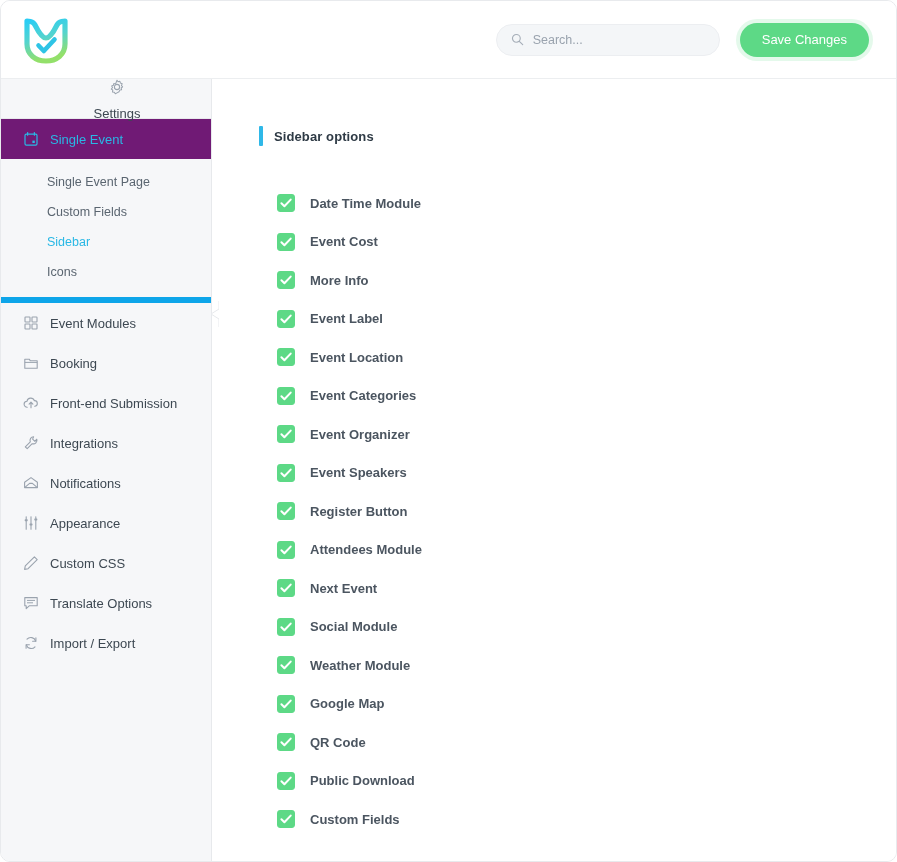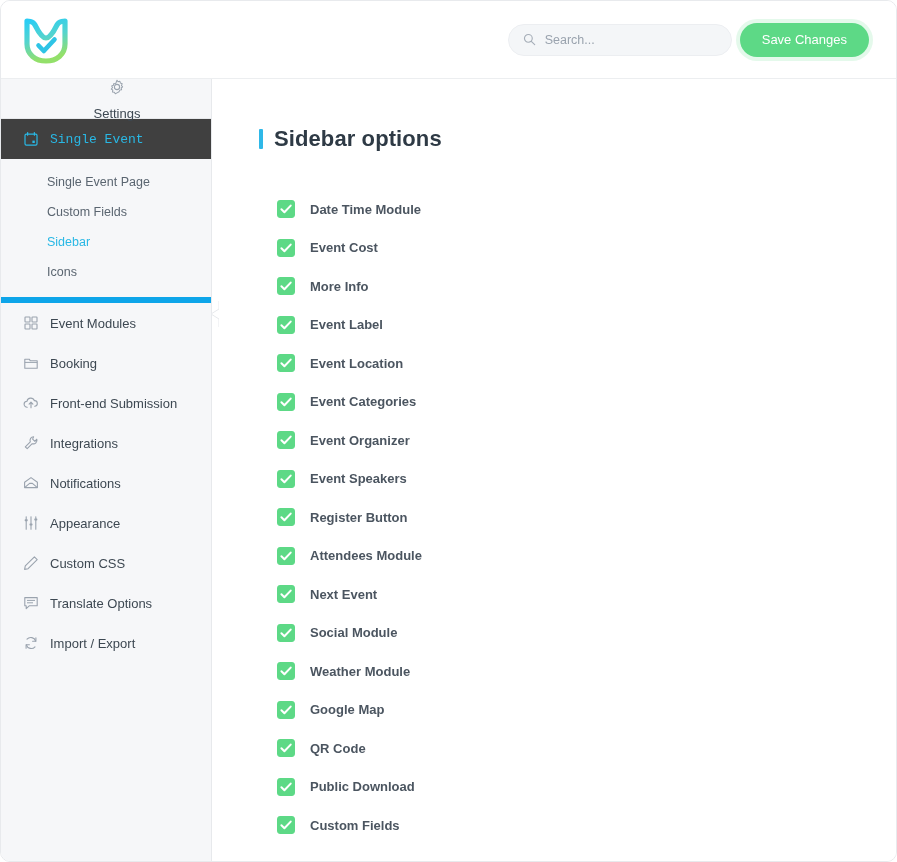--- a/index.html
+++ b/index.html
@@ -24,21 +24,21 @@
     height:78px;
     background:#ffffff;
     border-bottom:1px solid #eceef0;
     display:flex; align-items:center;
   }
   .logo-wrap {
     width:90px; display:flex; justify-content:center; align-items:center;
   }
   .logo { width:50px; height:50px; display:block; }
   .header-right {
-    margin-left:auto; display:flex; align-items:center; gap:8px;
+    margin-left:auto; display:flex; align-items:center; gap:20px;
     padding-right:27px;
   }
   .search-box {
     width:224px; height:32px;
     background:#f4f6f8;
     border:1px solid #eceef1;
     border-radius:16px;
     display:flex; align-items:center;
     padding:0 14px; gap:9px;
   }
@@ -71,23 +71,22 @@
     border-right:1px solid #e7e9ec;
   }
   .nav-item {
     display:flex; align-items:center;
     height:40px; padding-left:22px; gap:11px;
     font-size:13px; color:#3d4852;
     cursor:pointer;
   }
   .nav-item.divider-bottom { border-bottom:1px solid #e7e9ec;flex-direction:column; }
   .nav-item.active {
-    background:#404040;
+    background:#701a75;
     color:#29b8e5;
-    font-family:Liberation Mono, monospace;
   }
   .nav-item .ico { width:16px; height:16px; flex:none; display:block; }
   .sub-list { padding:8px 0 10px 0; border-bottom:6px solid #0ea5e9; }
   .sub-item {
     height:30px; display:flex; align-items:center;
     padding-left:46px;
     font-size:12.5px; color:#5a6570;
     cursor:pointer;
   }
   .sub-item.active { color:#29b8e5; }
@@ -106,21 +105,21 @@
   }
   .page-title {
     display:flex; align-items:center; gap:11px;
     margin-bottom:38px;
   }
   .title-bar {
     width:4px; height:20px; background:#2fb8e8; border-radius:1px;
     flex:none;
   }
   .title-text {
-    font-size:22px; font-weight:bold; color:#2e3a45;
+    font-size:13px; font-weight:bold; color:#2e3a45;
     letter-spacing:.1px;
   }
   .opt-list { padding-left:18px; }
   .opt-row {
     display:flex; align-items:center; gap:15px;
     height:38.5px;
     cursor:pointer;
   }
   .cbox { width:18px; height:18px; flex:none; display:block; }
   .opt-label { font-size:13px; color:#4b5560;font-weight:bold; }

